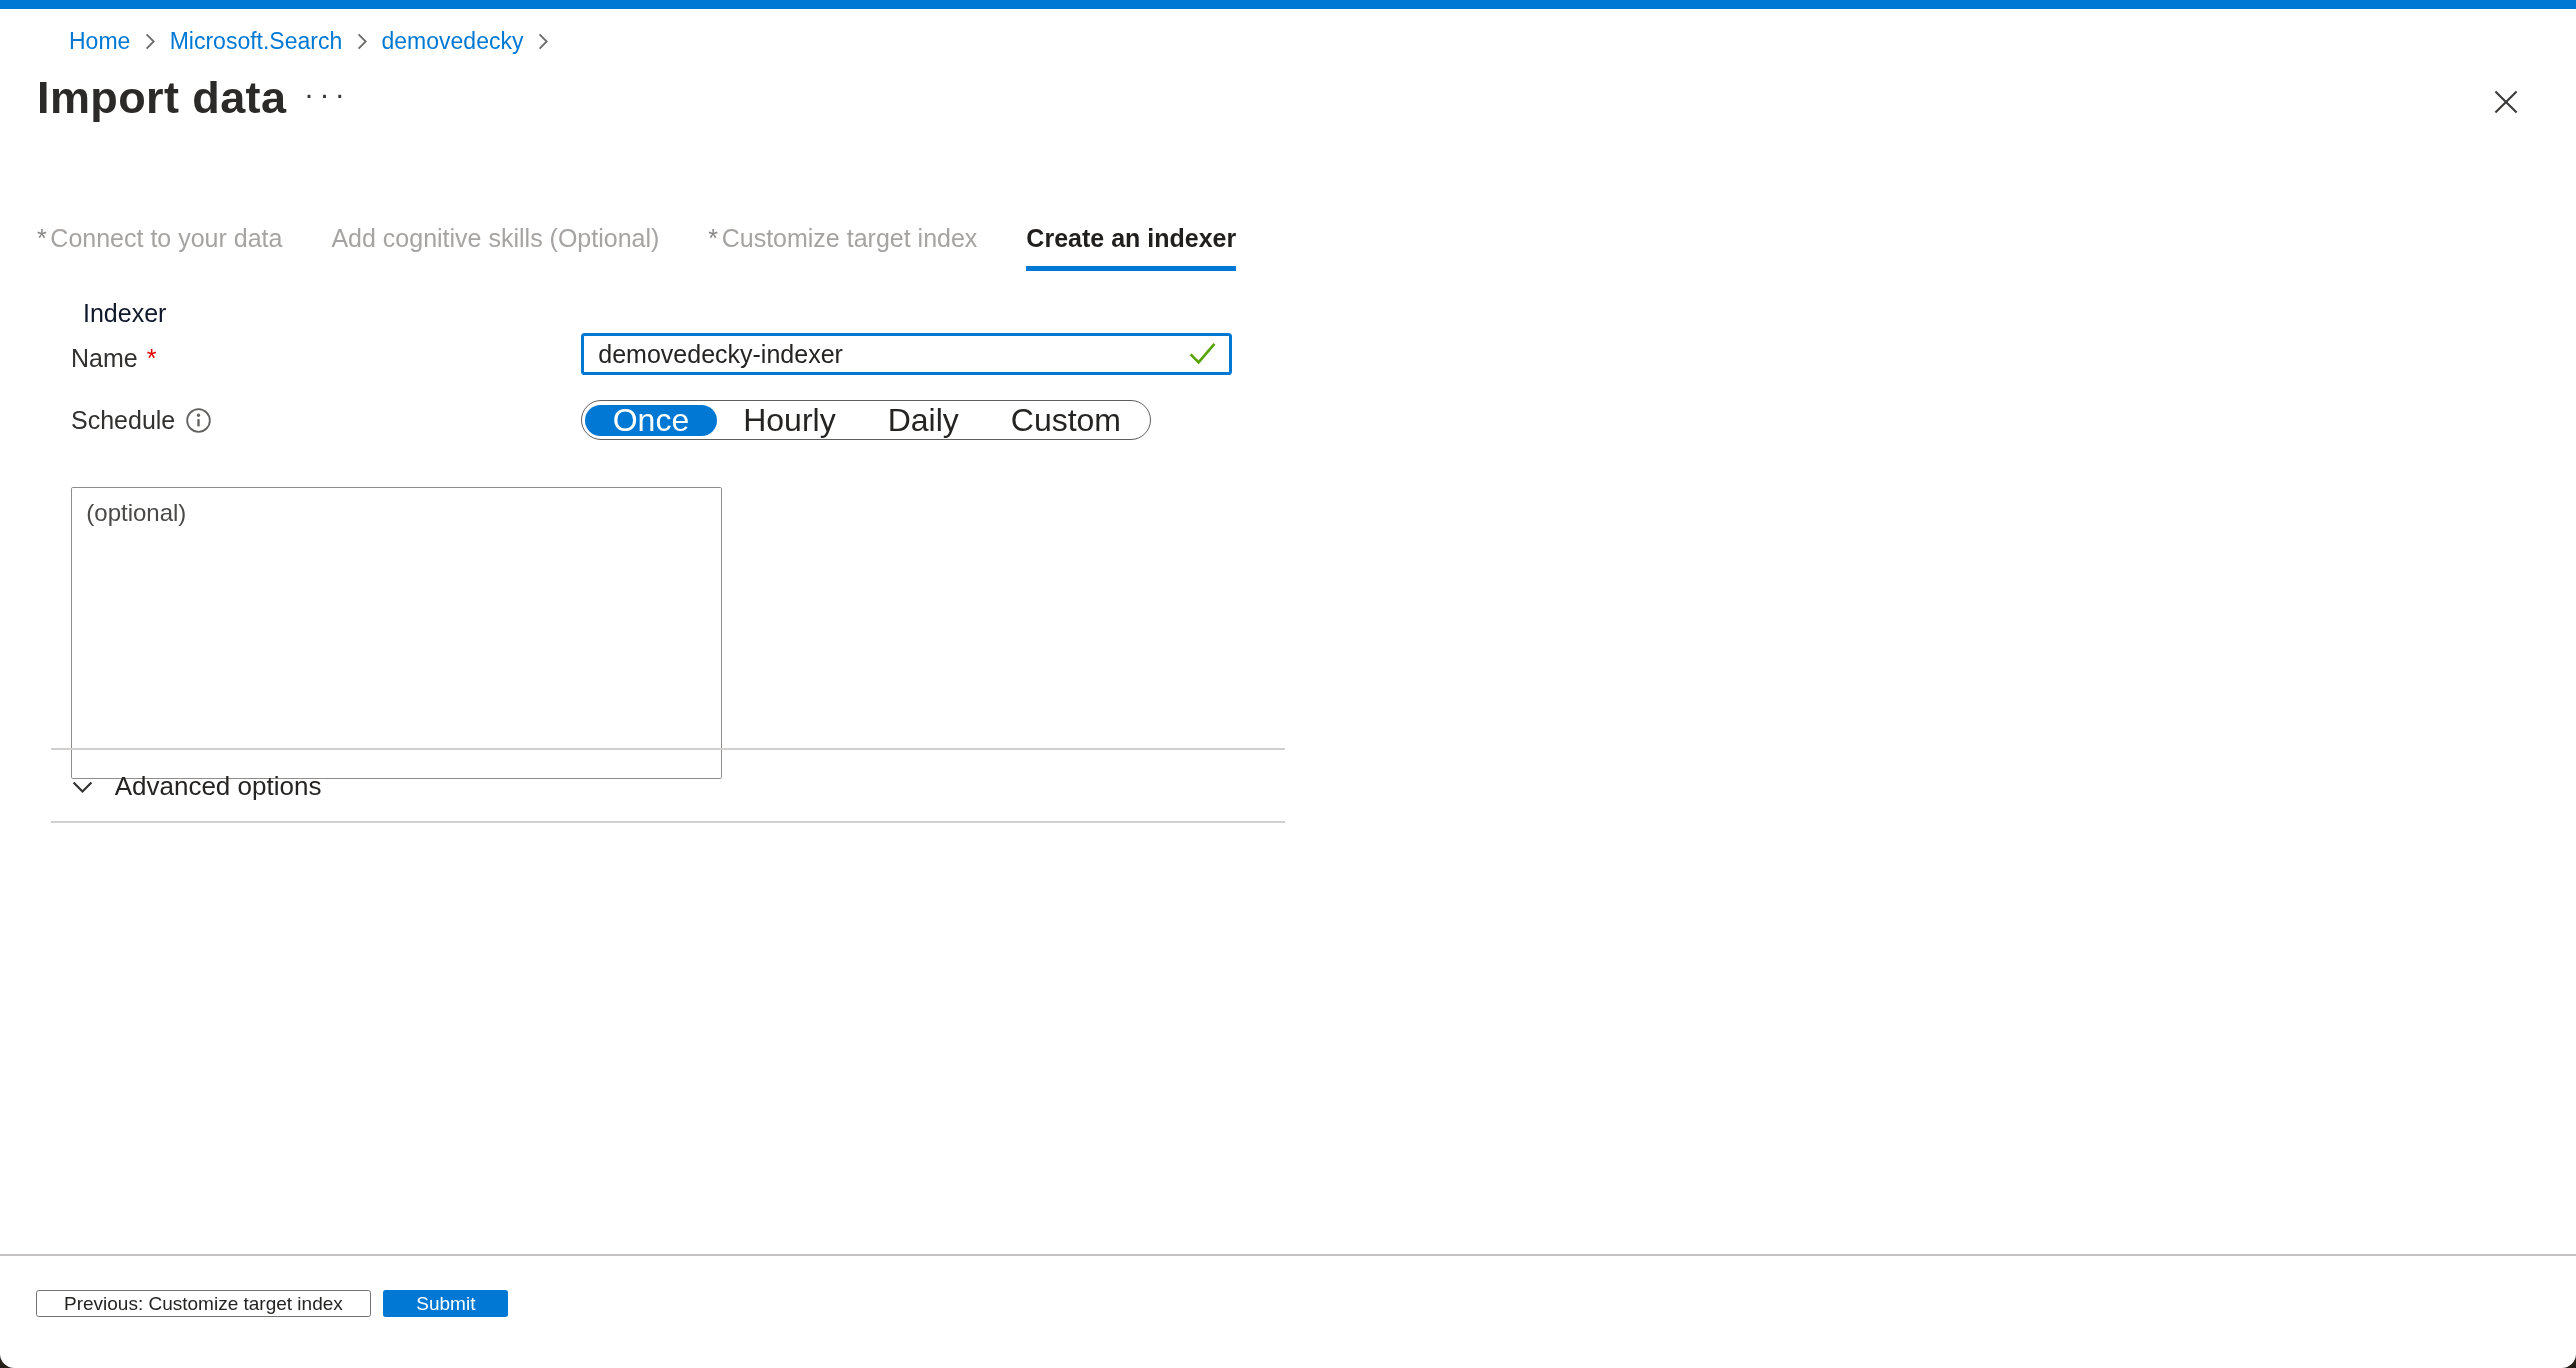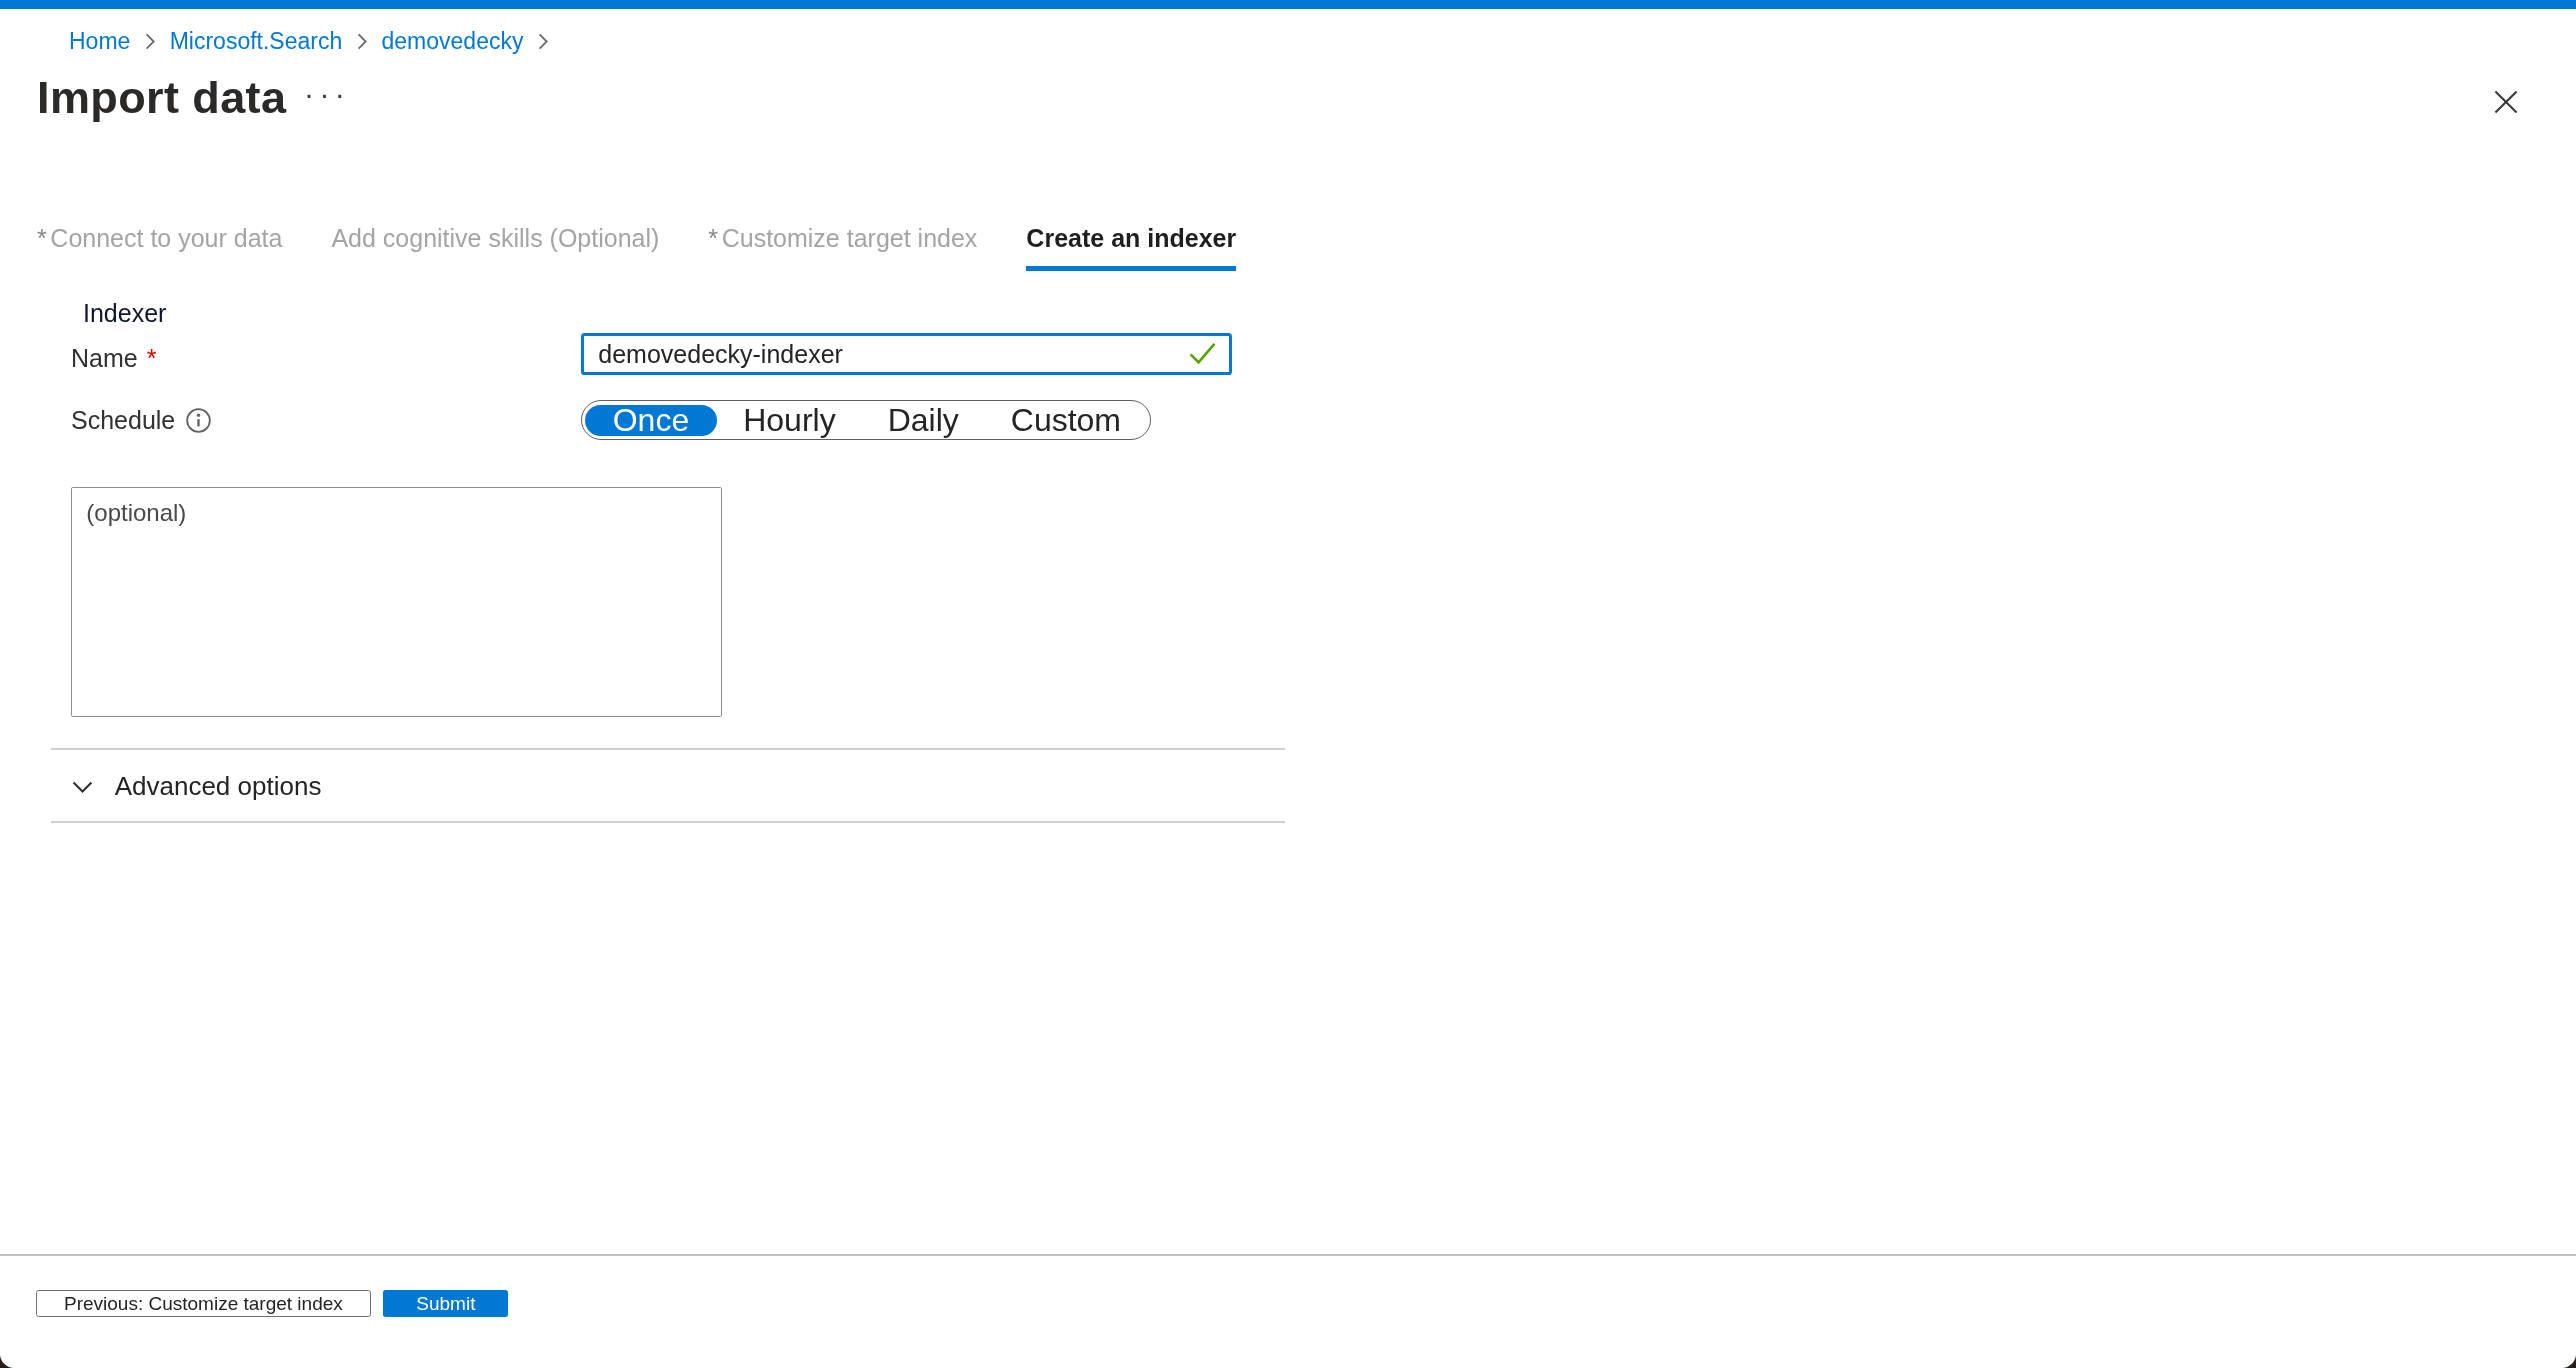--- a/index.html
+++ b/index.html
@@ -89,21 +89,21 @@
     height:31px; display:flex; align-items:center;
     padding:0 26px; font-size:32px; color:#252423;
     border-radius:16px; cursor:pointer; white-space:nowrap;
   }
   .toggle-opt.selected {
     background:#0078d4; color:#ffffff; padding:0 28px;
   }
   .row-desc { top:487px; align-items:flex-start; }
   .row-desc .row-label { padding-top:14.3px; align-items:flex-start; }
   .desc-area {
-    width:651px; height:230px; resize:none;
+    width:651px; height:292px; resize:none;
     border:1.8px solid #8f8d8b; border-radius:1.8px;
     font-family:"Liberation Sans", sans-serif;
     font-size:24px; color:#3b3a39;
     padding:10.7px 14.3px; outline:none;
   }
   .desc-area::placeholder { color:#4a4947; opacity:1; }
   .divider {
     position:absolute; left:51px; width:1234px; height:1.8px;
     background:#d2d0ce;
   }

